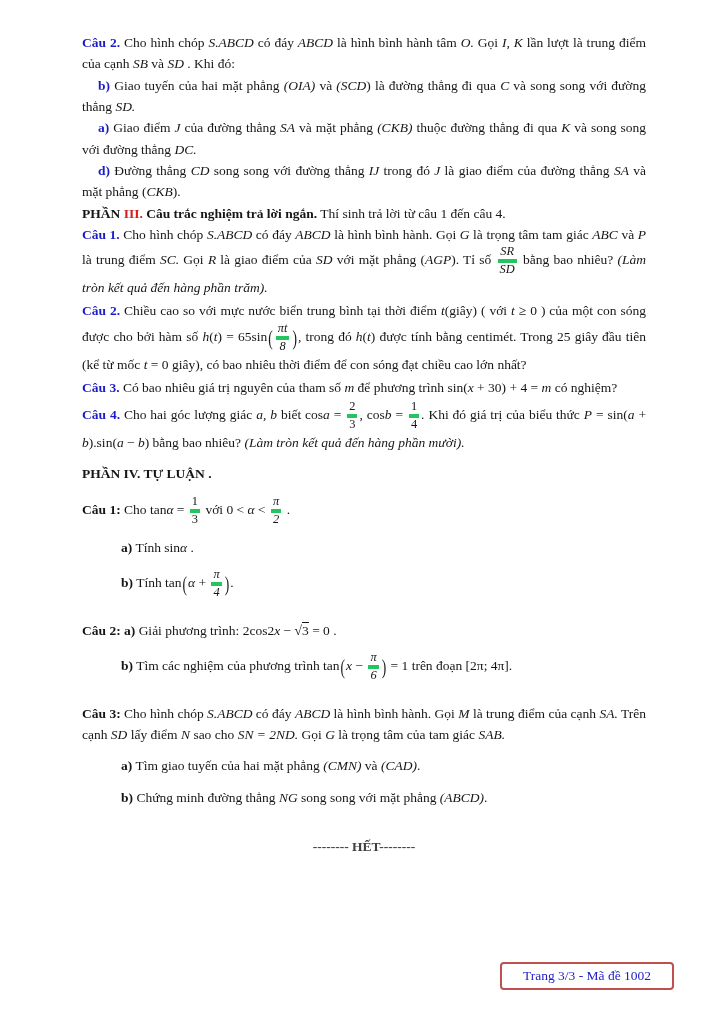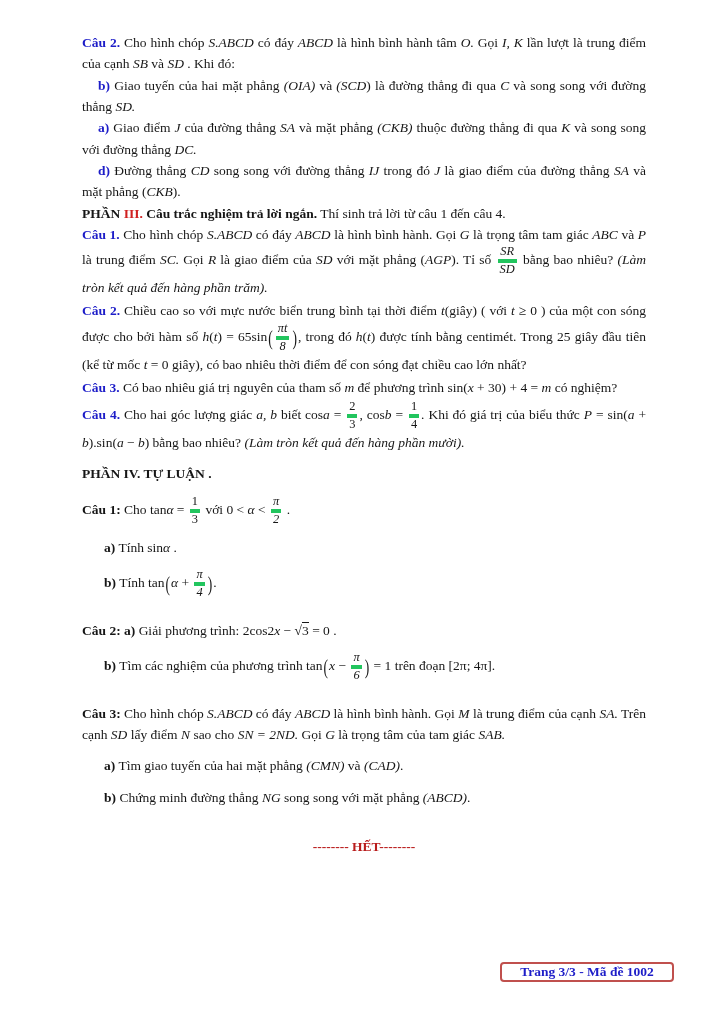--- a/index.html
+++ b/index.html
@@ -18,21 +18,21 @@
   .content {
     position: absolute;
     left: 82px; top: 32px; width: 564px;
     font-size: 13.5px;
     line-height: 1.58;
     color: #161616;
     text-align: justify;
   }
   .para { margin: 0; }
   .indent { text-indent: 16px; }
-  .sub { margin-left: 22px; }
+  .sub { margin-left: 39px; }
   .sp3 { margin-top: 2px; }
   .sp4 { margin-top: 10px; }
   .sp4b { margin-top: 20px; }
 
   .b  { font-weight: 700; }
   .bb { font-weight: 700; color: #1d1dc8; }
   .rb { font-weight: 700; color: #d02020; }
   .i  { font-style: italic; }
 
   .frac {
@@ -53,33 +53,33 @@
     vertical-align: middle;
     padding: 0 1px;
     font-weight: 400;
   }
   .sqrt { white-space: nowrap; }
   .sqrt .radv { border-top: 1px solid #161616; }
 
   .end-line {
     text-align: center;
     font-weight: 700;
-    color: #b91c1c;
+    color: #404040;
     margin-top: 28px;
     text-indent: 0;
   }
   .footer-box {
     position: absolute;
     left: 500px; top: 962px;
-    width: 174px; height: 20px;
+    width: 174px; height: 28px;
     border: 2px solid #c0504d;
     border-radius: 4px;
     display: flex; align-items: center; justify-content: center;
     color: #1d1dc8;
-    font-weight: 700;
+    font-weight: 400;
     font-size: 13.5px;
     background: #ffffff;
   }
 </style>
 </head>
 <body>
 
 <div class="page">
   <div class="content">
 

